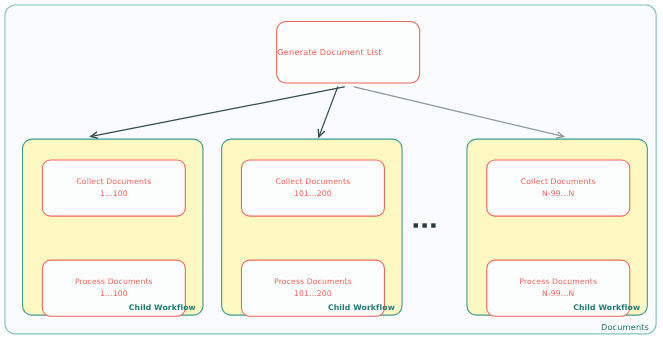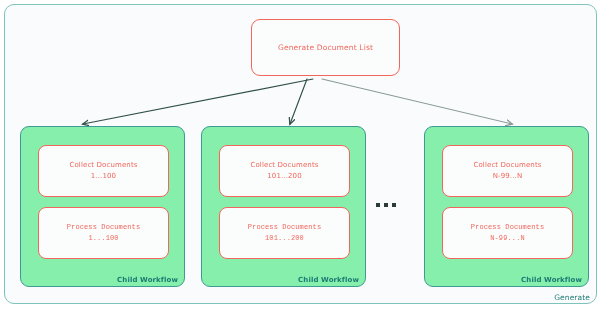--- a/index.html
+++ b/index.html
@@ -34,29 +34,28 @@
     font-size: 7.5px;
     color: #1f7a74;
     letter-spacing: 0.1px;
     white-space: nowrap;
   }
   
   #parent-node {
     position: absolute;
     left: 251px;
     top: 19px;
-    width: 149px;
+    width: 131px;
     height: 57px;
     box-sizing: border-box;
     border: 1.5px solid #f1675c;
     border-radius: 9px;
     background: #fbfcfc;
     display: flex;
     align-items: center;
-    justify-content: center;
   }
   #parent-node-label {
     font-size: 7.5px;
     color: #f1675c;
     text-align: center;
     letter-spacing: 0.15px;
     white-space: nowrap;
   }
   
   #arrow-layer {
@@ -69,21 +68,21 @@
   }
   
   .child-workflow {
     position: absolute;
     top: 126px;
     width: 165px;
     height: 161px;
     box-sizing: border-box;
     border: 1.5px solid #3d9b94;
     border-radius: 9px;
-    background: #86efac;
+    background: #fef9c3;
   }
   #child-workflow-0 { left: 20px; }
   #child-workflow-1 { left: 201px; }
   #child-workflow-2 { left: 424px; }
   .child-workflow-label {
     position: absolute;
     right: 6px;
     bottom: 2px;
     font-size: 7px;
     color: #1f7a74;
@@ -101,21 +100,21 @@
     border: 1.4px solid #f1675c;
     border-radius: 8px;
     background: #fbfcfc;
     display: flex;
     flex-direction: column;
     align-items: center;
     justify-content: center;
     gap: 1px;
   }
   .task-node.collect { top: 18px; }
-  .task-node.process { top: 80px; font-family: Liberation Mono, monospace; }
+  .task-node.process { top: 109px; }
   .task-line {
     font-size: 7px;
     color: #f1675c;
     text-align: center;
     letter-spacing: 0.12px;
     white-space: nowrap;
     line-height: 1.35;
   }
   
   #ellipsis {
@@ -132,21 +131,21 @@
     height: 4px;
     background: #2b3a3a;
   }
 </style>
 </head>
 <body>
 
 <div id="canvas">
 
   <div id="outer-workflow">
-    <div id="outer-workflow-label">Generate</div>
+    <div id="outer-workflow-label">Documents</div>
   </div>
 
   <svg id="arrow-layer" viewBox="0 0 603 312" width="603" height="312">
     <defs>
       <marker id="ah-dark" markerWidth="7" markerHeight="7" refX="5.2" refY="3" orient="auto">
         <path d="M0,0.4 L5.6,3 L0,5.6" fill="none" stroke="#2f4f4a" stroke-width="1.1" stroke-linecap="round"></path>
       </marker>
       <marker id="ah-light" markerWidth="7" markerHeight="7" refX="5.2" refY="3" orient="auto">
         <path d="M0,0.4 L5.6,3 L0,5.6" fill="none" stroke="#8a9a99" stroke-width="1.1" stroke-linecap="round"></path>
       </marker>

